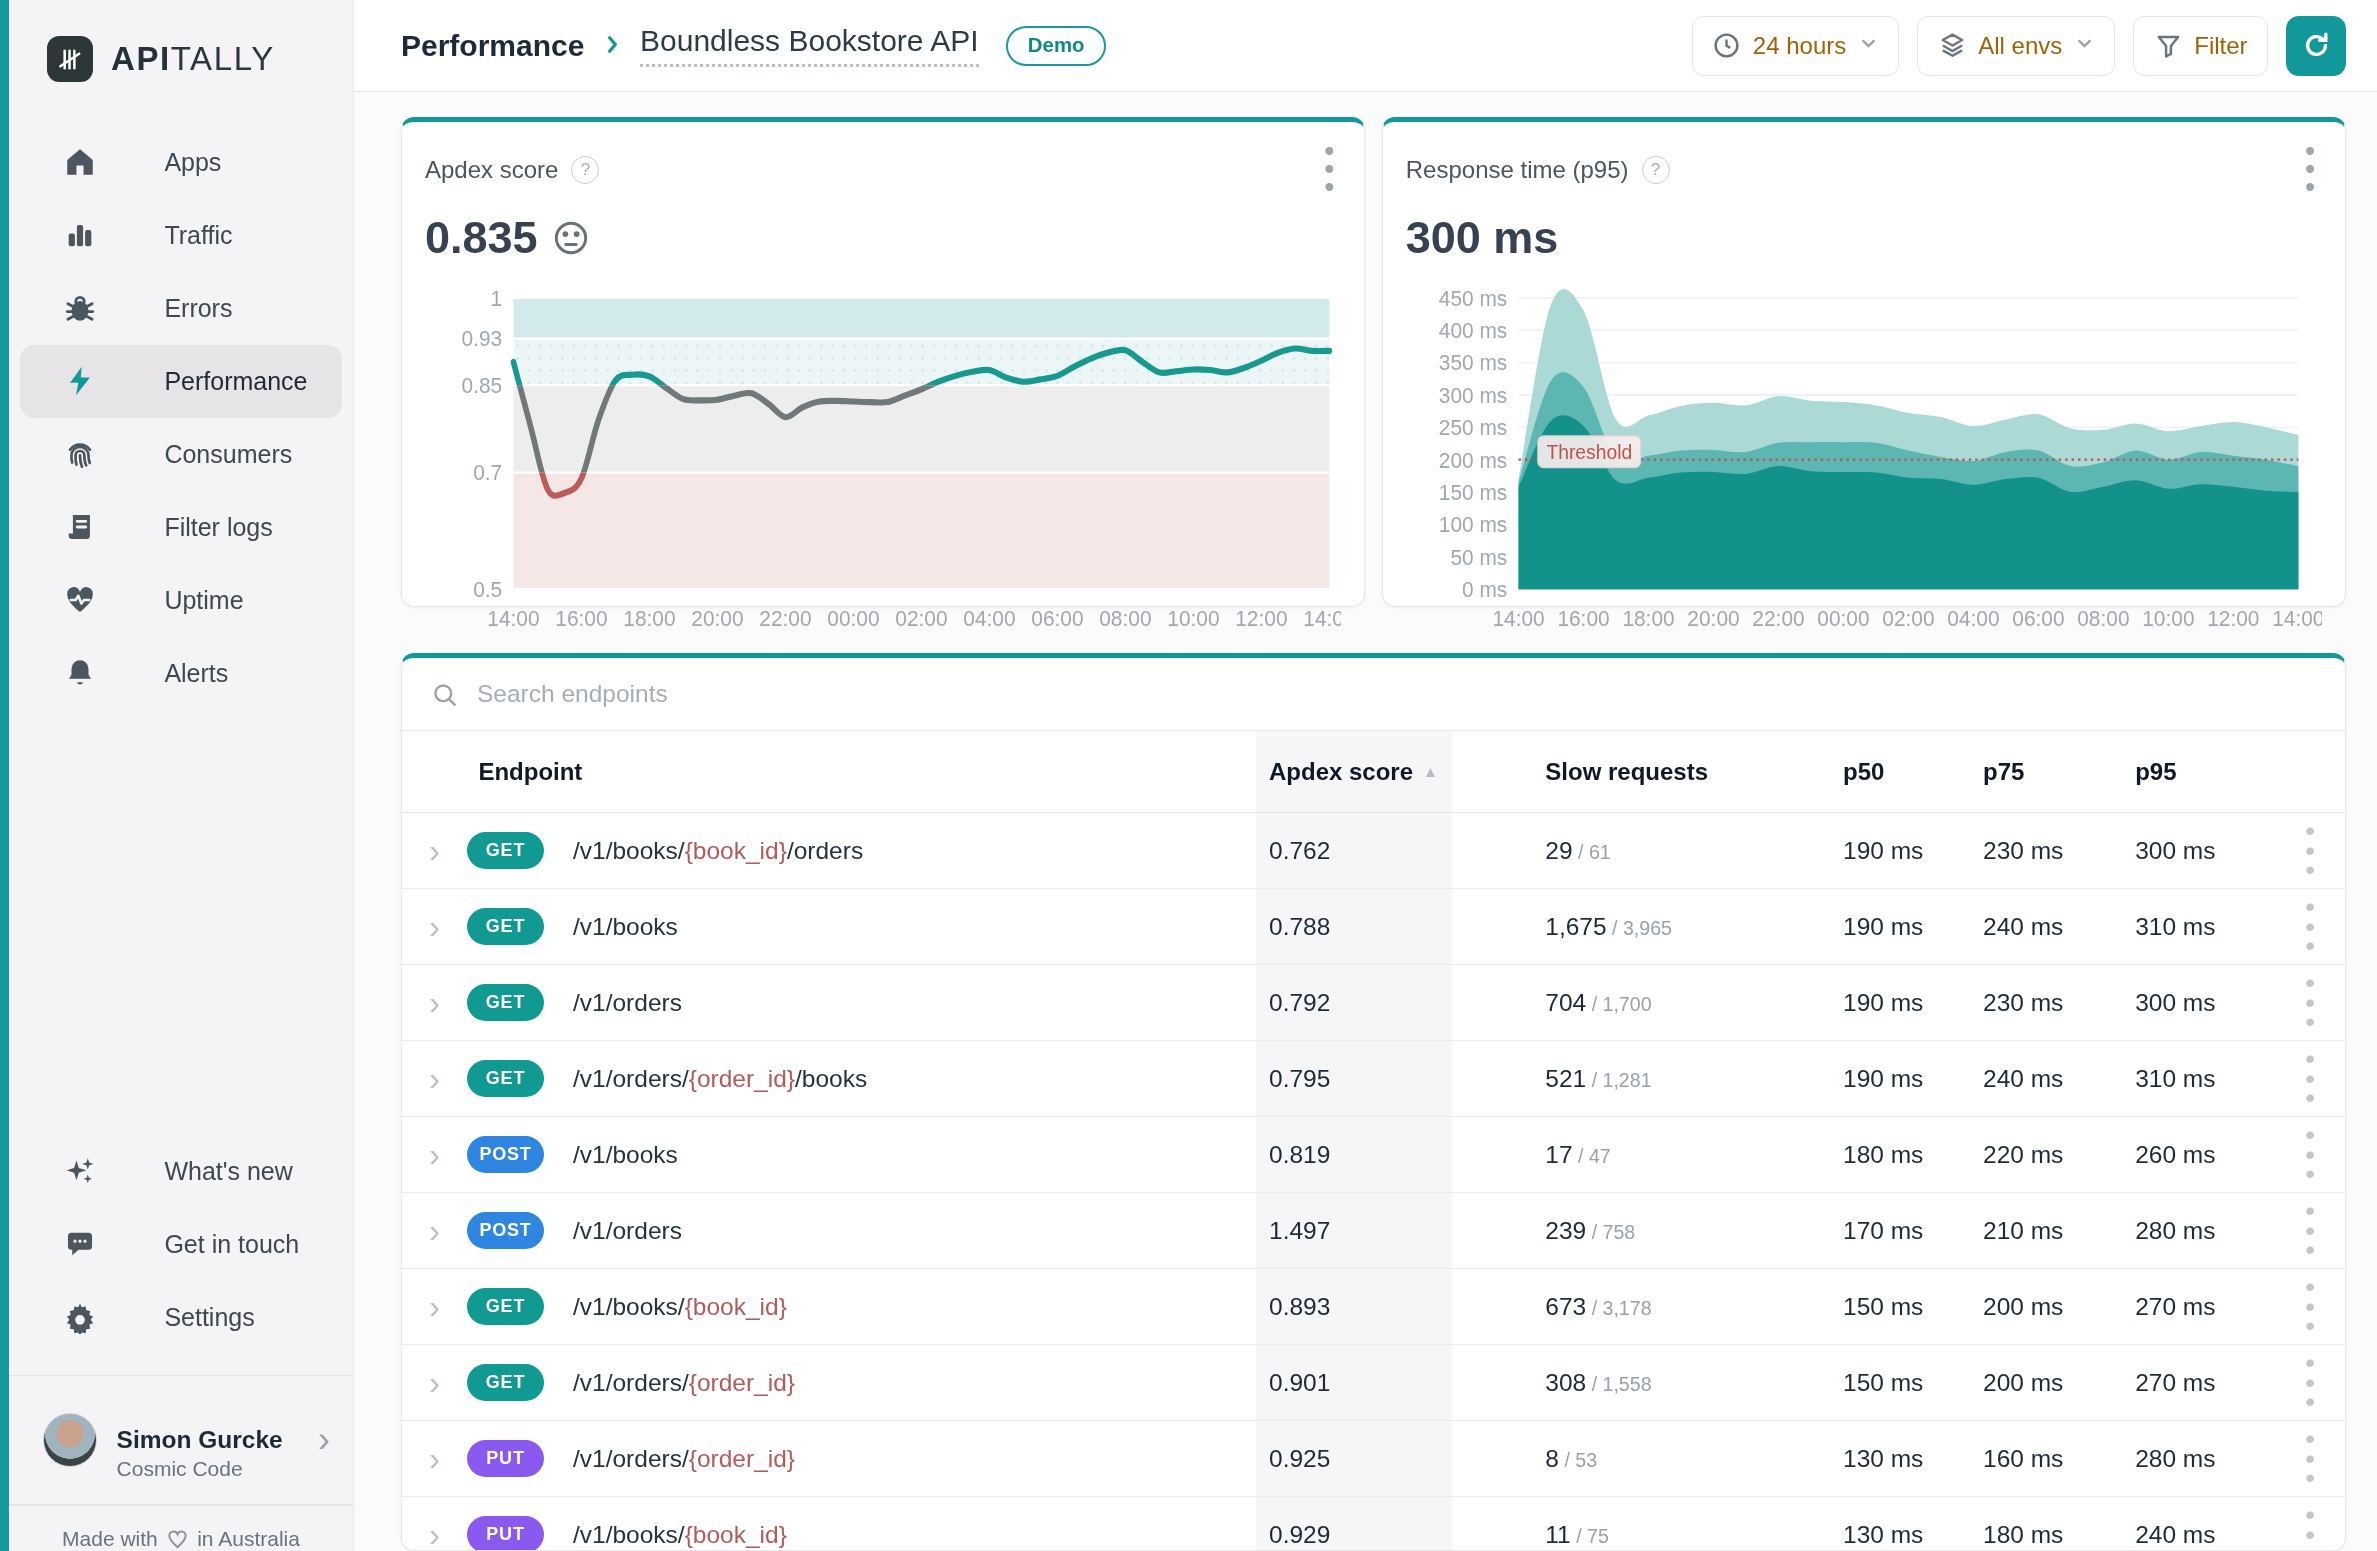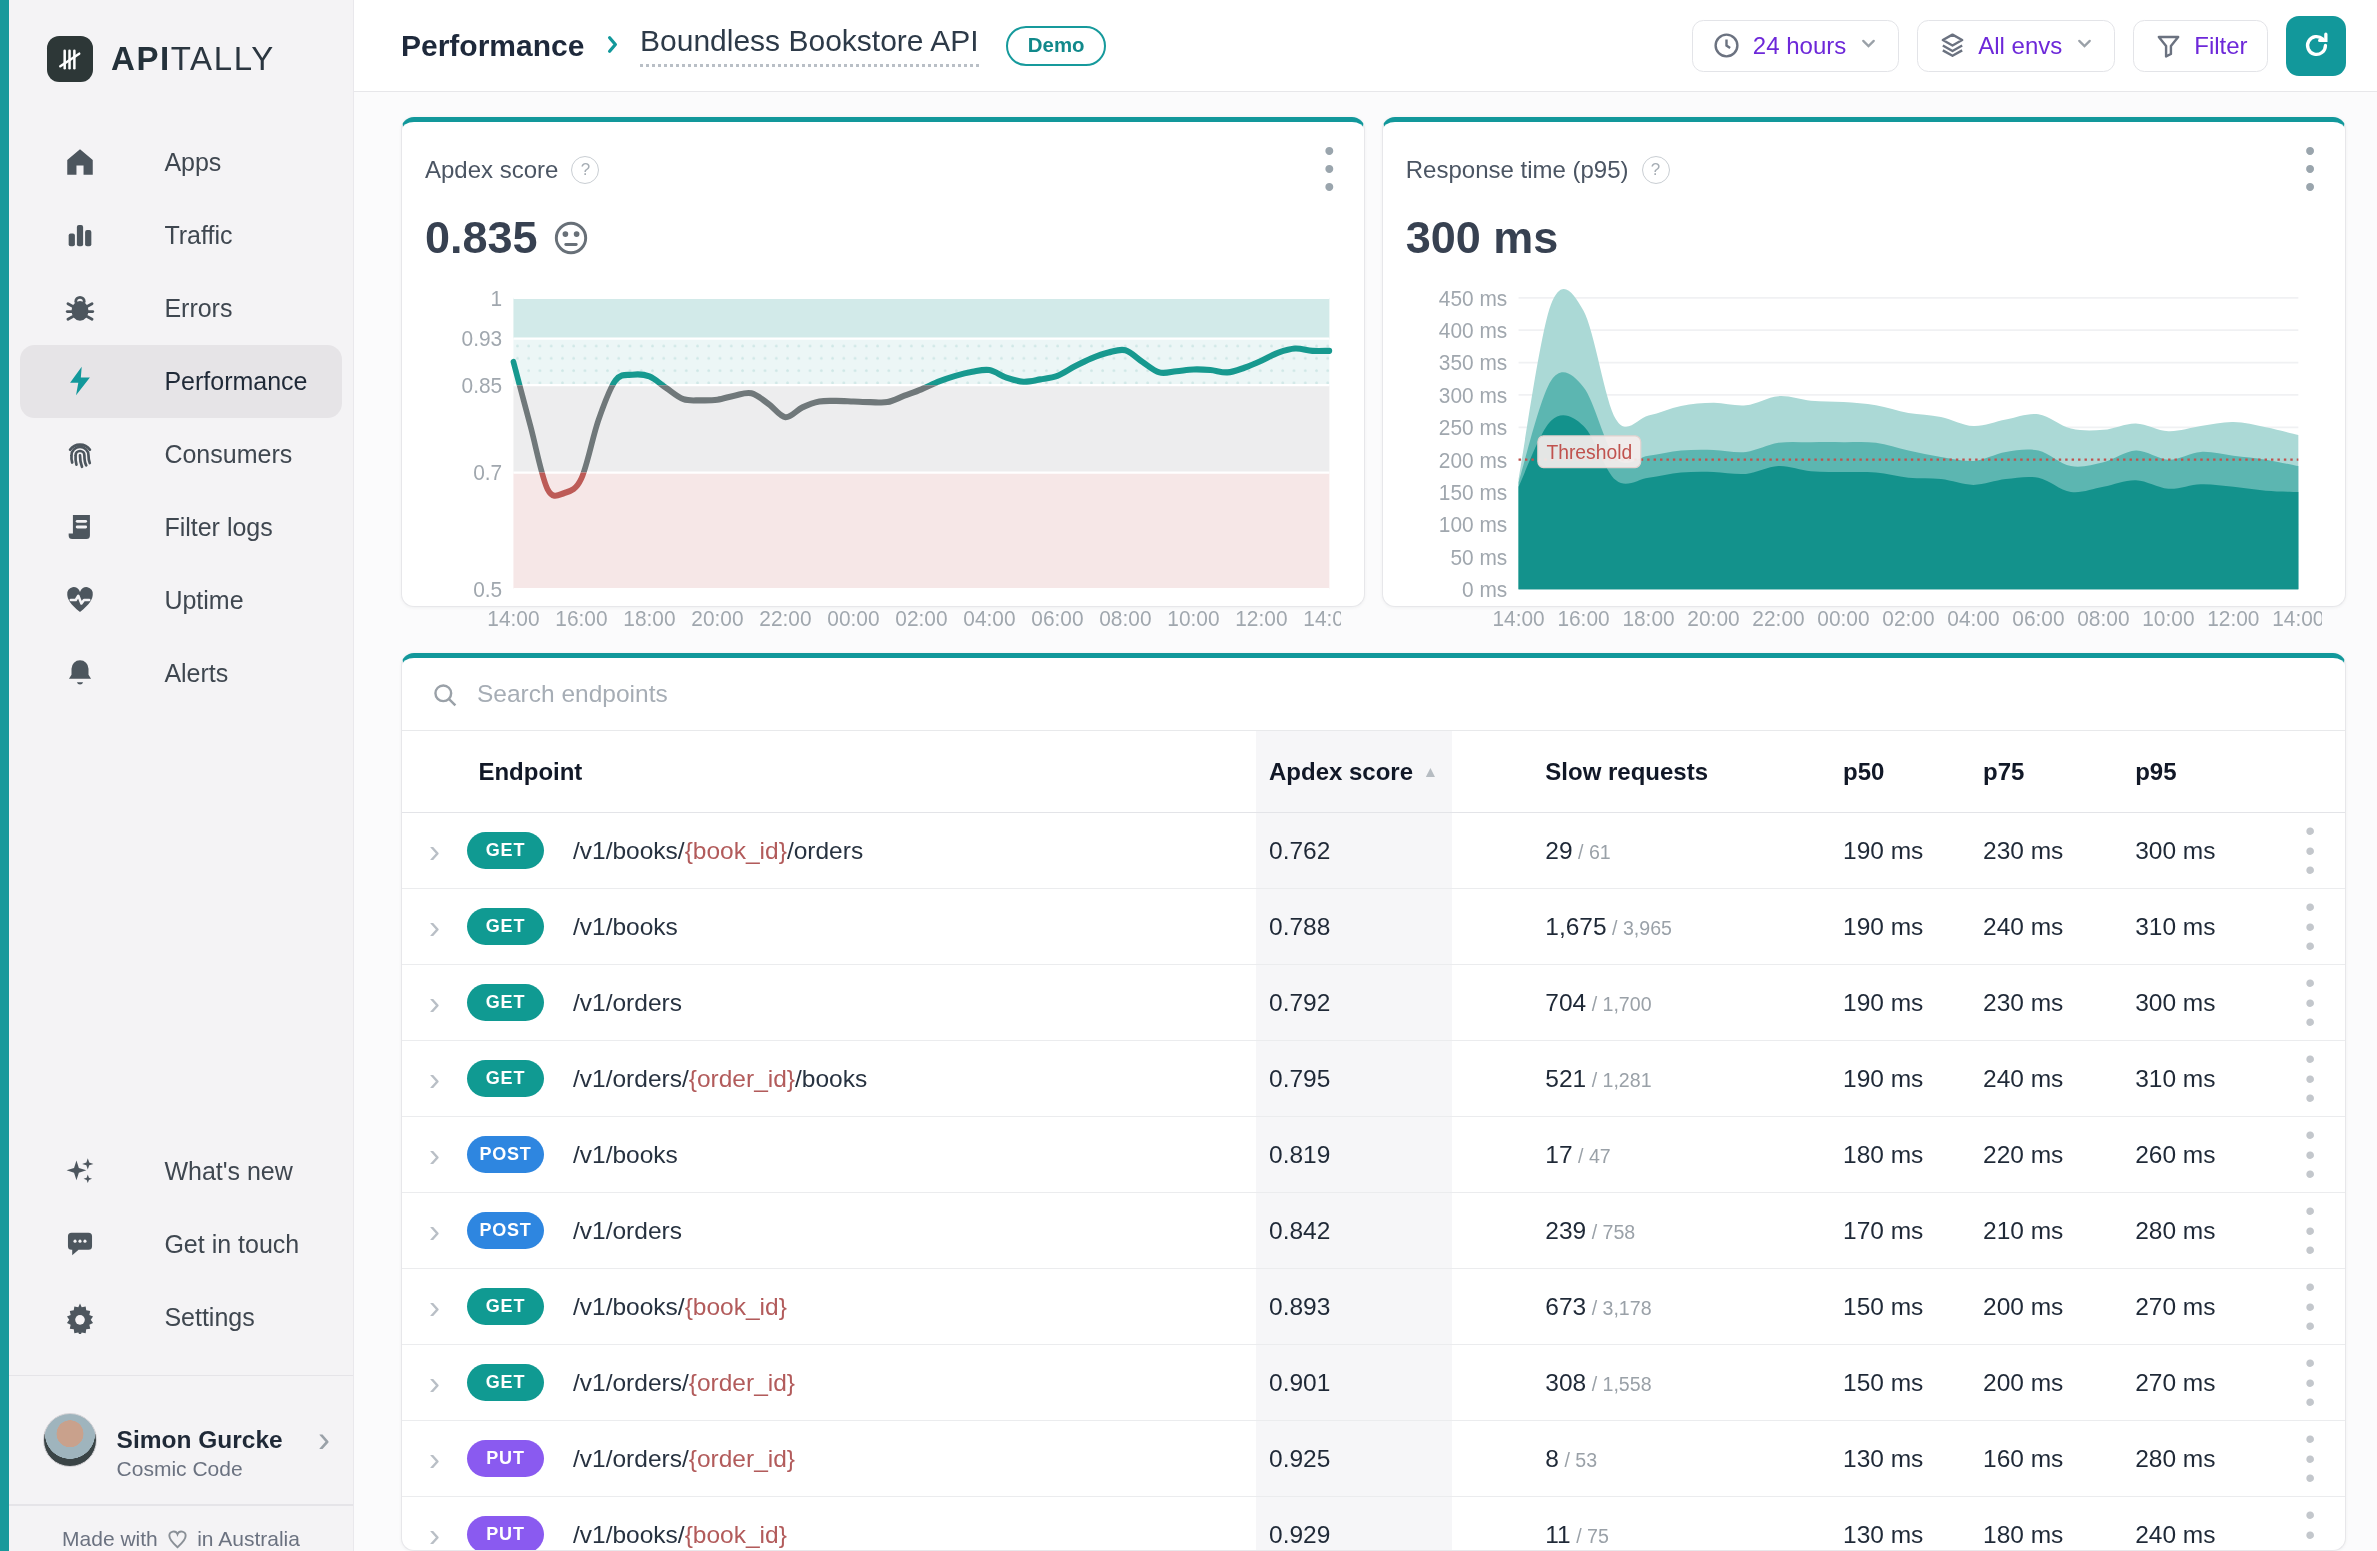--- a/index.html
+++ b/index.html
@@ -40,22 +40,22 @@
   .main { flex:1; display:flex; flex-direction:column; background:#fbfbfc; }
   .topbar { height:135px; background:#fff; border-bottom:1.6px solid #e7e7ea; display:flex;
     align-items:center; padding:0 31px 0 47px; }
   .breadcrumb { display:flex; align-items:center; gap:16.3px; flex:1; }
   .bc-section { font-size:30px; font-weight:700; color:#1e293b; }
   .bc-chevron svg { width:23px; height:23px; }
   .bc-page { font-size:30px; color:#2d3a48; border-bottom:3.3px dotted #b9bfc6; padding-bottom:6.5px; }
   .demo-badge { margin-left:11.4px; font-size:20.4px; font-weight:700; color:#11898b;
     border:2.4px solid #169a9c; border-radius:816px; padding:6.5px 19.6px; }
   .topbar-actions { display:flex; align-items:center; gap:18px; }
-  .tb-btn { display:flex; align-items:center; gap:11.4px; height:52px; padding:0 19.6px;
-    background:#fff; border:1.6px solid #e3e4e8; border-radius:11.4px; font-size:24px; color:#6d28d9;
+  .tb-btn { display:flex; align-items:center; gap:11.4px; height:60px; padding:0 19.6px;
+    background:#fff; border:1.6px solid #e3e4e8; border-radius:11.4px; font-size:24px; color:#a16207;
     cursor:pointer; }
   .tb-btn svg { width:29px; height:29px; }
   .tb-btn .chev svg { width:21px; height:21px; }
   .refresh-btn { width:60px; height:60px; border-radius:13px; background:#12989b; border:none;
     display:flex; align-items:center; justify-content:center; cursor:pointer; }
   .refresh-btn svg { width:33px; height:33px; }
 
   .content { padding:25px 31px 0 47px; }
   .cards-row { display:flex; gap:16.3px; }
   .card { background:#fff; border:1.6px solid #e7e7ea; border-top:5.7px solid #12989b;
@@ -517,21 +517,21 @@
             <div class="cell-slow"><span>17</span><span class="slow-total"> / 47</span></div>
             <div class="cell-p50">180 ms</div>
             <div class="cell-p75">220 ms</div>
             <div class="cell-p95">260 ms</div>
             <div class="row-kebab">•<br>•<br>•</div>
           </div>
           <div class="tgrid trow">
             <div class="row-chevron">›</div>
             <div class="method-badge" style="background: rgb(46, 134, 224);">POST</div>
             <div class="endpoint-path"><span>/v1/orders</span></div>
-            <div class="cell-apdex">0.842</div>
+            <div class="cell-apdex">1.497</div>
             <div class="cell-slow"><span>239</span><span class="slow-total"> / 758</span></div>
             <div class="cell-p50">170 ms</div>
             <div class="cell-p75">210 ms</div>
             <div class="cell-p95">280 ms</div>
             <div class="row-kebab">•<br>•<br>•</div>
           </div>
           <div class="tgrid trow">
             <div class="row-chevron">›</div>
             <div class="method-badge" style="background: rgb(16, 154, 146);">GET</div>
             <div class="endpoint-path"><span>/v1/books/</span><span class="param">{book_id}</span></div>

